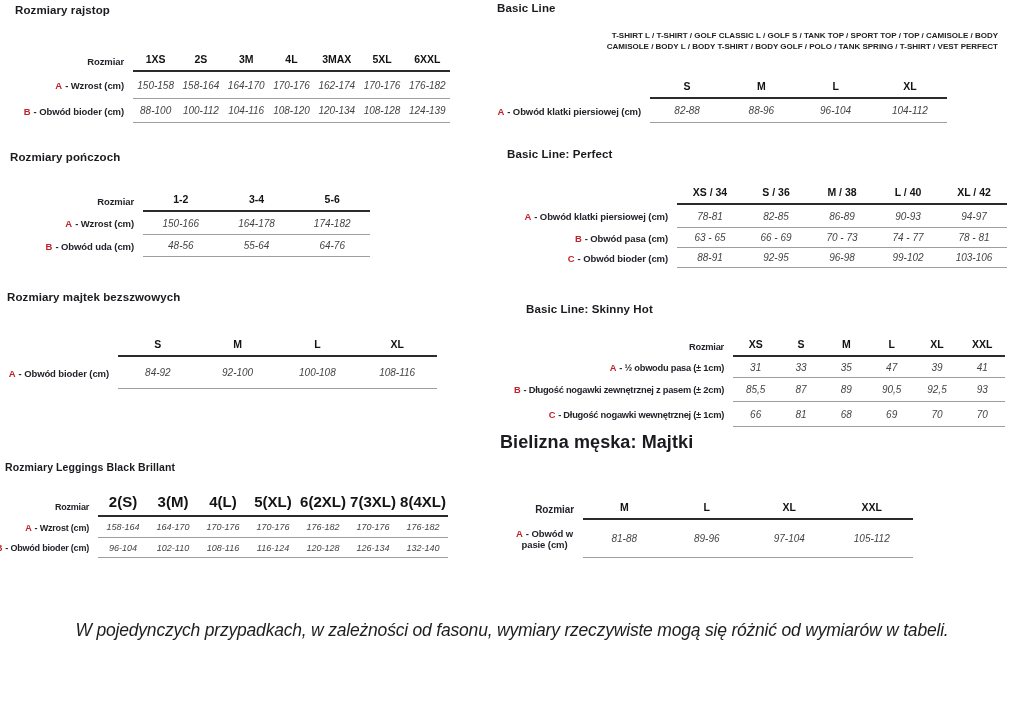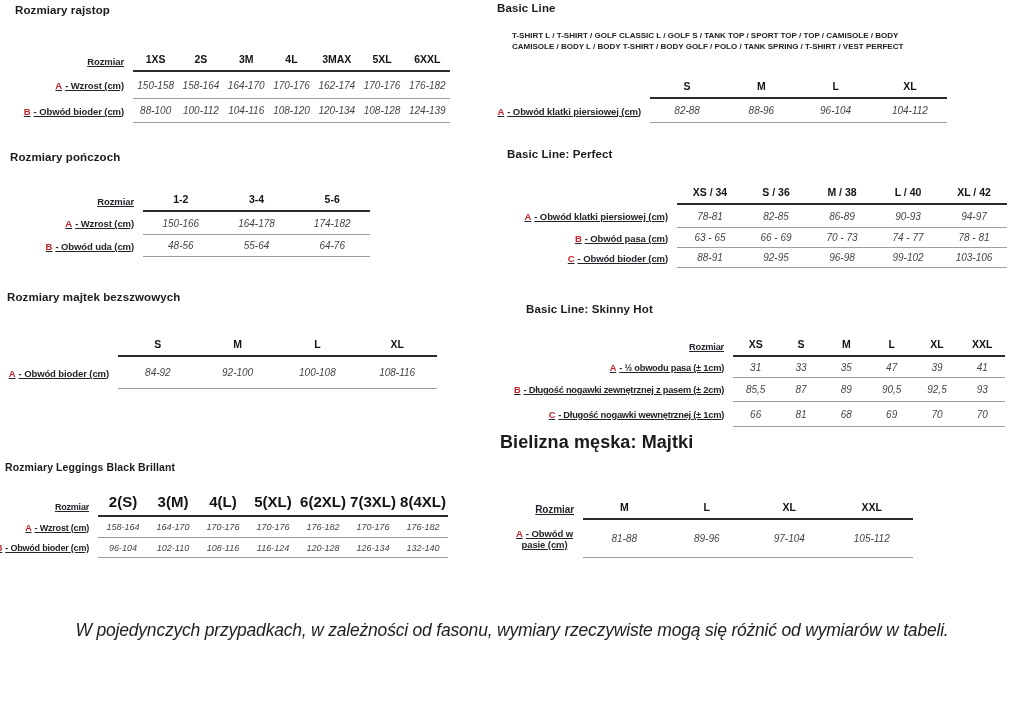--- a/index.html
+++ b/index.html
@@ -11,42 +11,42 @@
     position:absolute; margin:0; font-size:11.5px; font-weight:bold;
     color:#1b1a1f; letter-spacing:0.1px; white-space:nowrap;
   }
   .sizetable { position:absolute; }
   .trow { display:flex; }
   .lbl {
     flex:none; display:flex; align-items:center; justify-content:flex-end;
     padding-right:9px; box-sizing:border-box; font-weight:bold;
     color:#25222a; font-size:9.5px; letter-spacing:-0.1px; text-align:right;
   }
-  .lblin { white-space:nowrap;text-decoration:underline; }
+  .lblin { white-space:nowrap; }
   .lbl.wrap { justify-content:center; text-align:center; padding-right:4px; padding-left:2px; }
   .lbl.wrap .lblin { white-space:normal; }
-  .cells { flex:1; display:flex;justify-content:center; }
+  .cells { flex:1; display:flex; }
   .thead .cells { border-bottom:2px solid #2b2b2b; }
   .vrow  .cells { border-bottom:1px solid #9e9e9e;font-style:italic; }
   .cell {
     flex:1; display:flex; align-items:center; justify-content:center;
     font-size:10px; color:#444444; white-space:nowrap;
   }
   .thead .cell {
     font-weight:bold; color:#131313; font-size:10.5px;
     align-items:flex-end; padding-bottom:5px; box-sizing:border-box;
   }
   .thead .lbl { align-items:flex-end; padding-bottom:5px; }
   .rl { color:#c1222b; margin-right:3px; }
   .small .cell { font-size:9px; }
   .small .thead .cell { font-size:15px; }
   .small .lbl { font-size:9px; letter-spacing:-0.2px; }
   .tight .lbl { font-size:9.3px; letter-spacing:-0.25px; }
   .products {
-    position:absolute; left:512px; top:31px; width:510px; text-align:left;
+    position:absolute; left:488px; top:31px; width:510px; text-align:right;
     font-size:8px; font-weight:bold; color:#222222; line-height:10.5px;
     letter-spacing:0px;
   }
   .footer {
     position:absolute; left:0; top:620px; width:1024px; text-align:center;
     font-style:italic; font-size:17.5px; color:#1e1e1e; letter-spacing:-0.2px;
   }
 </style>
 </head>
 <body>

